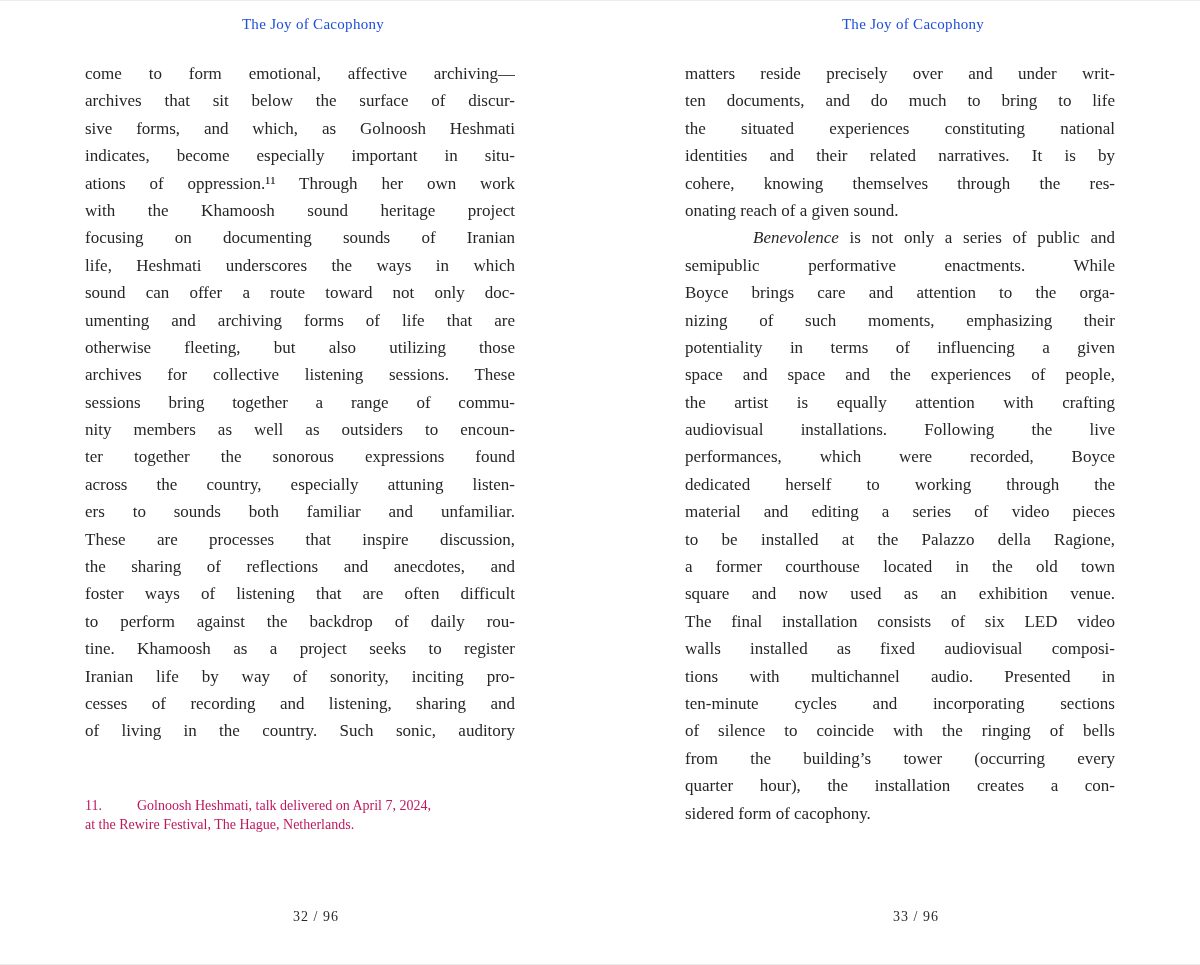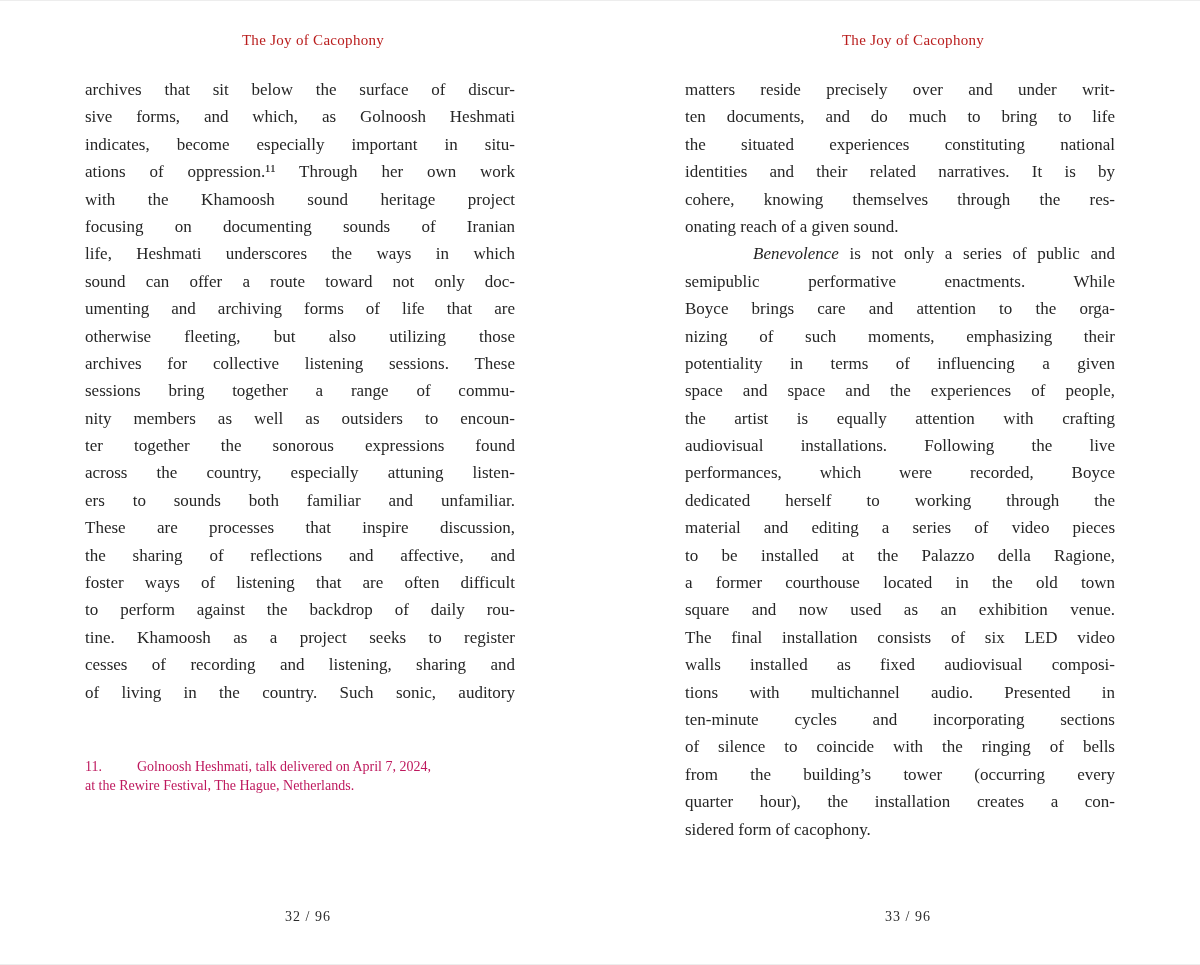--- a/index.html
+++ b/index.html
@@ -21,25 +21,25 @@
     border-top: 1px solid #ededed;
     border-bottom: 1px solid #ededed;
   }
   .page {
     position: relative;
     width: 600px;
     height: 965px;
     box-sizing: border-box;
   }
   .running-header {
-    padding-top: 31px;
+    padding-top: 15px;
     text-align: center;
     font-size: 15px;
     letter-spacing: 0.3px;
-    color: #b91c1c;
+    color: #1d4ed8;
     margin-left: 26px;
   }
   .body-text {
     width: 430px;
     margin: 27px auto 0 auto;
     font-size: 17px;
     line-height: 27.4px;
     color: #262626;
   }
   .line {
@@ -65,57 +65,59 @@
     line-height: 19.5px;
     color: #be185d;
   }
   .fn-num {
     display: inline-block;
     width: 52px;
   }
   .page-number {
     position: absolute;
     bottom: 41px;
-    left: 8px;
+    left: 16px;
     width: 100%;
     text-align: center;
     font-size: 14px;
     letter-spacing: 1px;
     color: #2a2a2a;
   }
 </style>
 </head>
 <body>
 
 <div class="spread">
 
   <div class="page">
     <div class="running-header">The Joy of  Cacophony</div>
     <div class="body-text">
+        <div class="line">come to form emotional, affective archiving—</div>
         <div class="line">archives that sit below the surface of discur-</div>
         <div class="line">sive forms, and which, as Golnoosh Heshmati</div>
         <div class="line">indicates, become especially important in situ-</div>
         <div class="line">ations of oppression.¹¹ Through her own work</div>
         <div class="line">with the Khamoosh sound heritage project</div>
         <div class="line">focusing on documenting sounds of Iranian</div>
         <div class="line">life, Heshmati underscores the ways in which</div>
         <div class="line">sound can offer a route toward not only doc-</div>
         <div class="line">umenting and archiving forms of life that are</div>
         <div class="line">otherwise fleeting, but also utilizing those</div>
         <div class="line">archives for collective listening sessions. These</div>
         <div class="line">sessions bring together a range of commu-</div>
         <div class="line">nity members as well as outsiders to encoun-</div>
         <div class="line">ter together the sonorous expressions found</div>
         <div class="line">across the country, especially attuning listen-</div>
         <div class="line">ers to sounds both familiar and unfamiliar.</div>
         <div class="line">These are processes that inspire discussion,</div>
-        <div class="line">the sharing of reflections and affective, and</div>
+        <div class="line">the sharing of reflections and anecdotes, and</div>
         <div class="line">foster ways of listening that are often difficult</div>
         <div class="line">to perform against the backdrop of daily rou-</div>
         <div class="line">tine. Khamoosh as a project seeks to register</div>
+        <div class="line">Iranian life by way of sonority, inciting pro-</div>
         <div class="line">cesses of recording and listening, sharing and</div>
         <div class="line">of living in the country. Such sonic, auditory</div>
       </div>
     <div class="footnote">
       <div class="fn-line"><span class="fn-num">11.</span><span>Golnoosh Heshmati, talk delivered on April 7, 2024,</span></div>
       <div class="fn-line">at the Rewire Festival, The Hague, Netherlands.</div>
     </div>
     <div class="page-number">32 / 96</div>
   </div>
 

